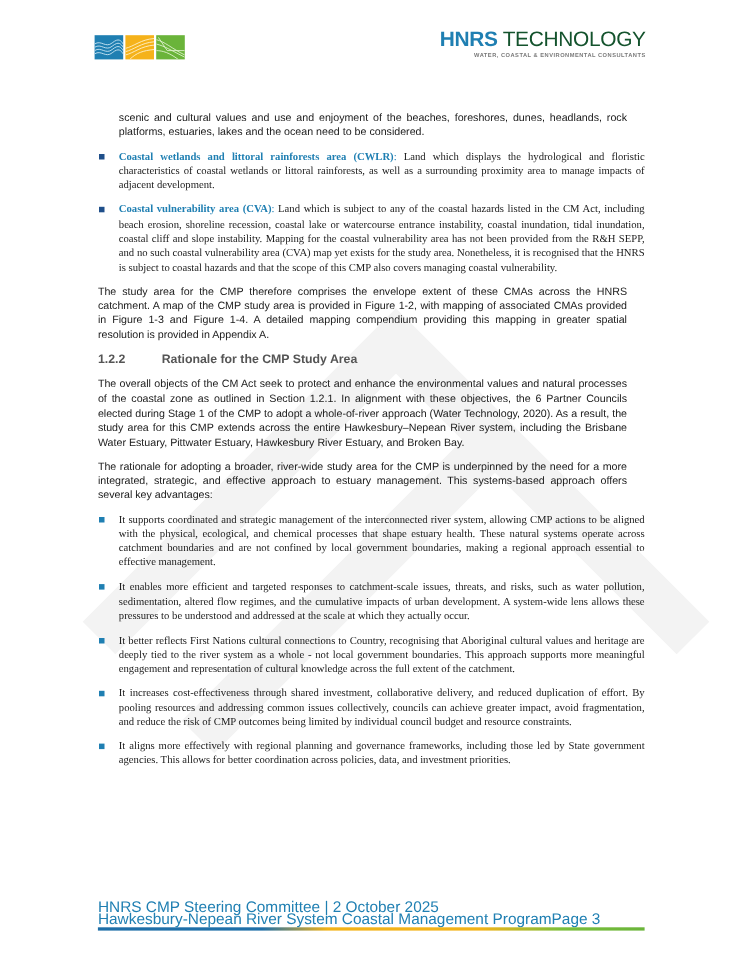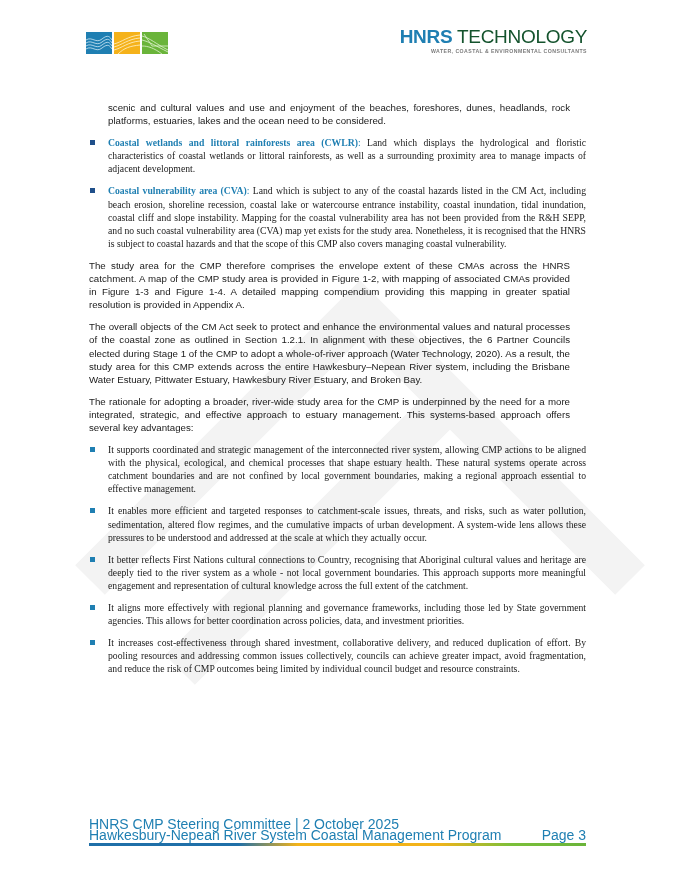--- a/index.html
+++ b/index.html
@@ -45,21 +45,21 @@
   .colon { color: #1f7fb2; }
   .h3 {
     display: flex; font-size: 11.2px; font-weight: bold; color: #555;
     margin: 4px 0 9px 0; line-height: 14px;
   }
   .h3 .num { width: 58px; }
   .footer {
     position: absolute; left: 89px; top: 819px; width: 497px;
     font-size: 14px; line-height: 10.5px; color: #1f7fb2;
   }
-  .footer-row { display: flex; justify-content: space-between; }
+  .footer-row { display: flex; }
   .footer-bar {
     position: absolute; left: 89px; top: 843px; width: 497px; height: 3px;
     background: linear-gradient(to right, #1f6fa8 0%, #1f6fa8 30%, #f3b319 42%, #f3b319 70%, #7bbf3a 85%, #6ab43a 100%);
   }
 </style>
 </head>
 <body>
 
 <svg class="watermark" viewBox="0 0 640 600">
   <g fill="none" stroke="#f3f3f3" stroke-width="42" stroke-linejoin="miter">
@@ -114,43 +114,47 @@
     <span class="term">Coastal wetlands and littoral rainforests area (CWLR)</span><span class="colon">:</span><span> Land which displays the hydrological and floristic characteristics of coastal wetlands or littoral rainforests, as well as a surrounding proximity area to manage impacts of adjacent development.</span>
   </div>
 
   <div class="bullet dark">
     <span class="sq"></span>
     <span class="term">Coastal vulnerability area (CVA)</span><span class="colon">:</span><span> Land which is subject to any of the coastal hazards listed in the CM Act, including beach erosion, shoreline recession, coastal lake or watercourse entrance instability, coastal inundation, tidal inundation, coastal cliff and slope instability. Mapping for the coastal vulnerability area has not been provided from the R&amp;H SEPP, and no such coastal vulnerability area (CVA) map yet exists for the study area. Nonetheless, it is recognised that the HNRS is subject to coastal hazards and that the scope of this CMP also covers managing coastal vulnerability.</span>
   </div>
 
   <p class="p">The study area for the CMP therefore comprises the envelope extent of these CMAs across the HNRS catchment. A map of the CMP study area is provided in Figure 1-2, with mapping of associated CMAs provided in Figure 1-3 and Figure 1-4. A detailed mapping compendium providing this mapping in greater spatial resolution is provided in Appendix A.</p>
 
+  <div class="h3">
+    <span class="num">1.2.2</span>
+    <span>Rationale for the CMP Study Area</span>
+  </div>
 
   <p class="p">The overall objects of the CM Act seek to protect and enhance the environmental values and natural processes of the coastal zone as outlined in Section 1.2.1. In alignment with these objectives, the 6 Partner Councils elected during Stage 1 of the CMP to adopt a whole-of-river approach (Water Technology, 2020). As a result, the study area for this CMP extends across the entire Hawkesbury–Nepean River system, including the Brisbane Water Estuary, Pittwater Estuary, Hawkesbury River Estuary, and Broken Bay.</p>
   <p class="p">The rationale for adopting a broader, river-wide study area for the CMP is underpinned by the need for a more integrated, strategic, and effective approach to estuary management. This systems-based approach offers several key advantages:</p>
 
   <div class="bullet">
     <span class="sq"></span>
     <span>It supports coordinated and strategic management of the interconnected river system, allowing CMP actions to be aligned with the physical, ecological, and chemical processes that shape estuary health. These natural systems operate across catchment boundaries and are not confined by local government boundaries, making a regional approach essential to effective management.</span>
   </div>
   <div class="bullet">
     <span class="sq"></span>
     <span>It enables more efficient and targeted responses to catchment-scale issues, threats, and risks, such as water pollution, sedimentation, altered flow regimes, and the cumulative impacts of urban development. A system-wide lens allows these pressures to be understood and addressed at the scale at which they actually occur.</span>
   </div>
   <div class="bullet">
     <span class="sq"></span>
     <span>It better reflects First Nations cultural connections to Country, recognising that Aboriginal cultural values and heritage are deeply tied to the river system as a whole - not local government boundaries. This approach supports more meaningful engagement and representation of cultural knowledge across the full extent of the catchment.</span>
   </div>
   <div class="bullet">
     <span class="sq"></span>
-    <span>It aligns more effectively with regional planning and governance frameworks, including those led by State government agencies. This allows for better coordination across policies, data, and investment priorities.</span>
+    <span>It increases cost-effectiveness through shared investment, collaborative delivery, and reduced duplication of effort. By pooling resources and addressing common issues collectively, councils can achieve greater impact, avoid fragmentation, and reduce the risk of CMP outcomes being limited by individual council budget and resource constraints.</span>
   </div>
   <div class="bullet">
     <span class="sq"></span>
-    <span>It increases cost-effectiveness through shared investment, collaborative delivery, and reduced duplication of effort. By pooling resources and addressing common issues collectively, councils can achieve greater impact, avoid fragmentation, and reduce the risk of CMP outcomes being limited by individual council budget and resource constraints.</span>
+    <span>It aligns more effectively with regional planning and governance frameworks, including those led by State government agencies. This allows for better coordination across policies, data, and investment priorities.</span>
   </div>
 </div>
 
 <div class="footer">
   <div>HNRS CMP Steering Committee | 2 October 2025</div>
   <div class="footer-row">
     <span>Hawkesbury-Nepean River System Coastal Management Program</span>
     <span>Page 3</span>
   </div>
 </div>

